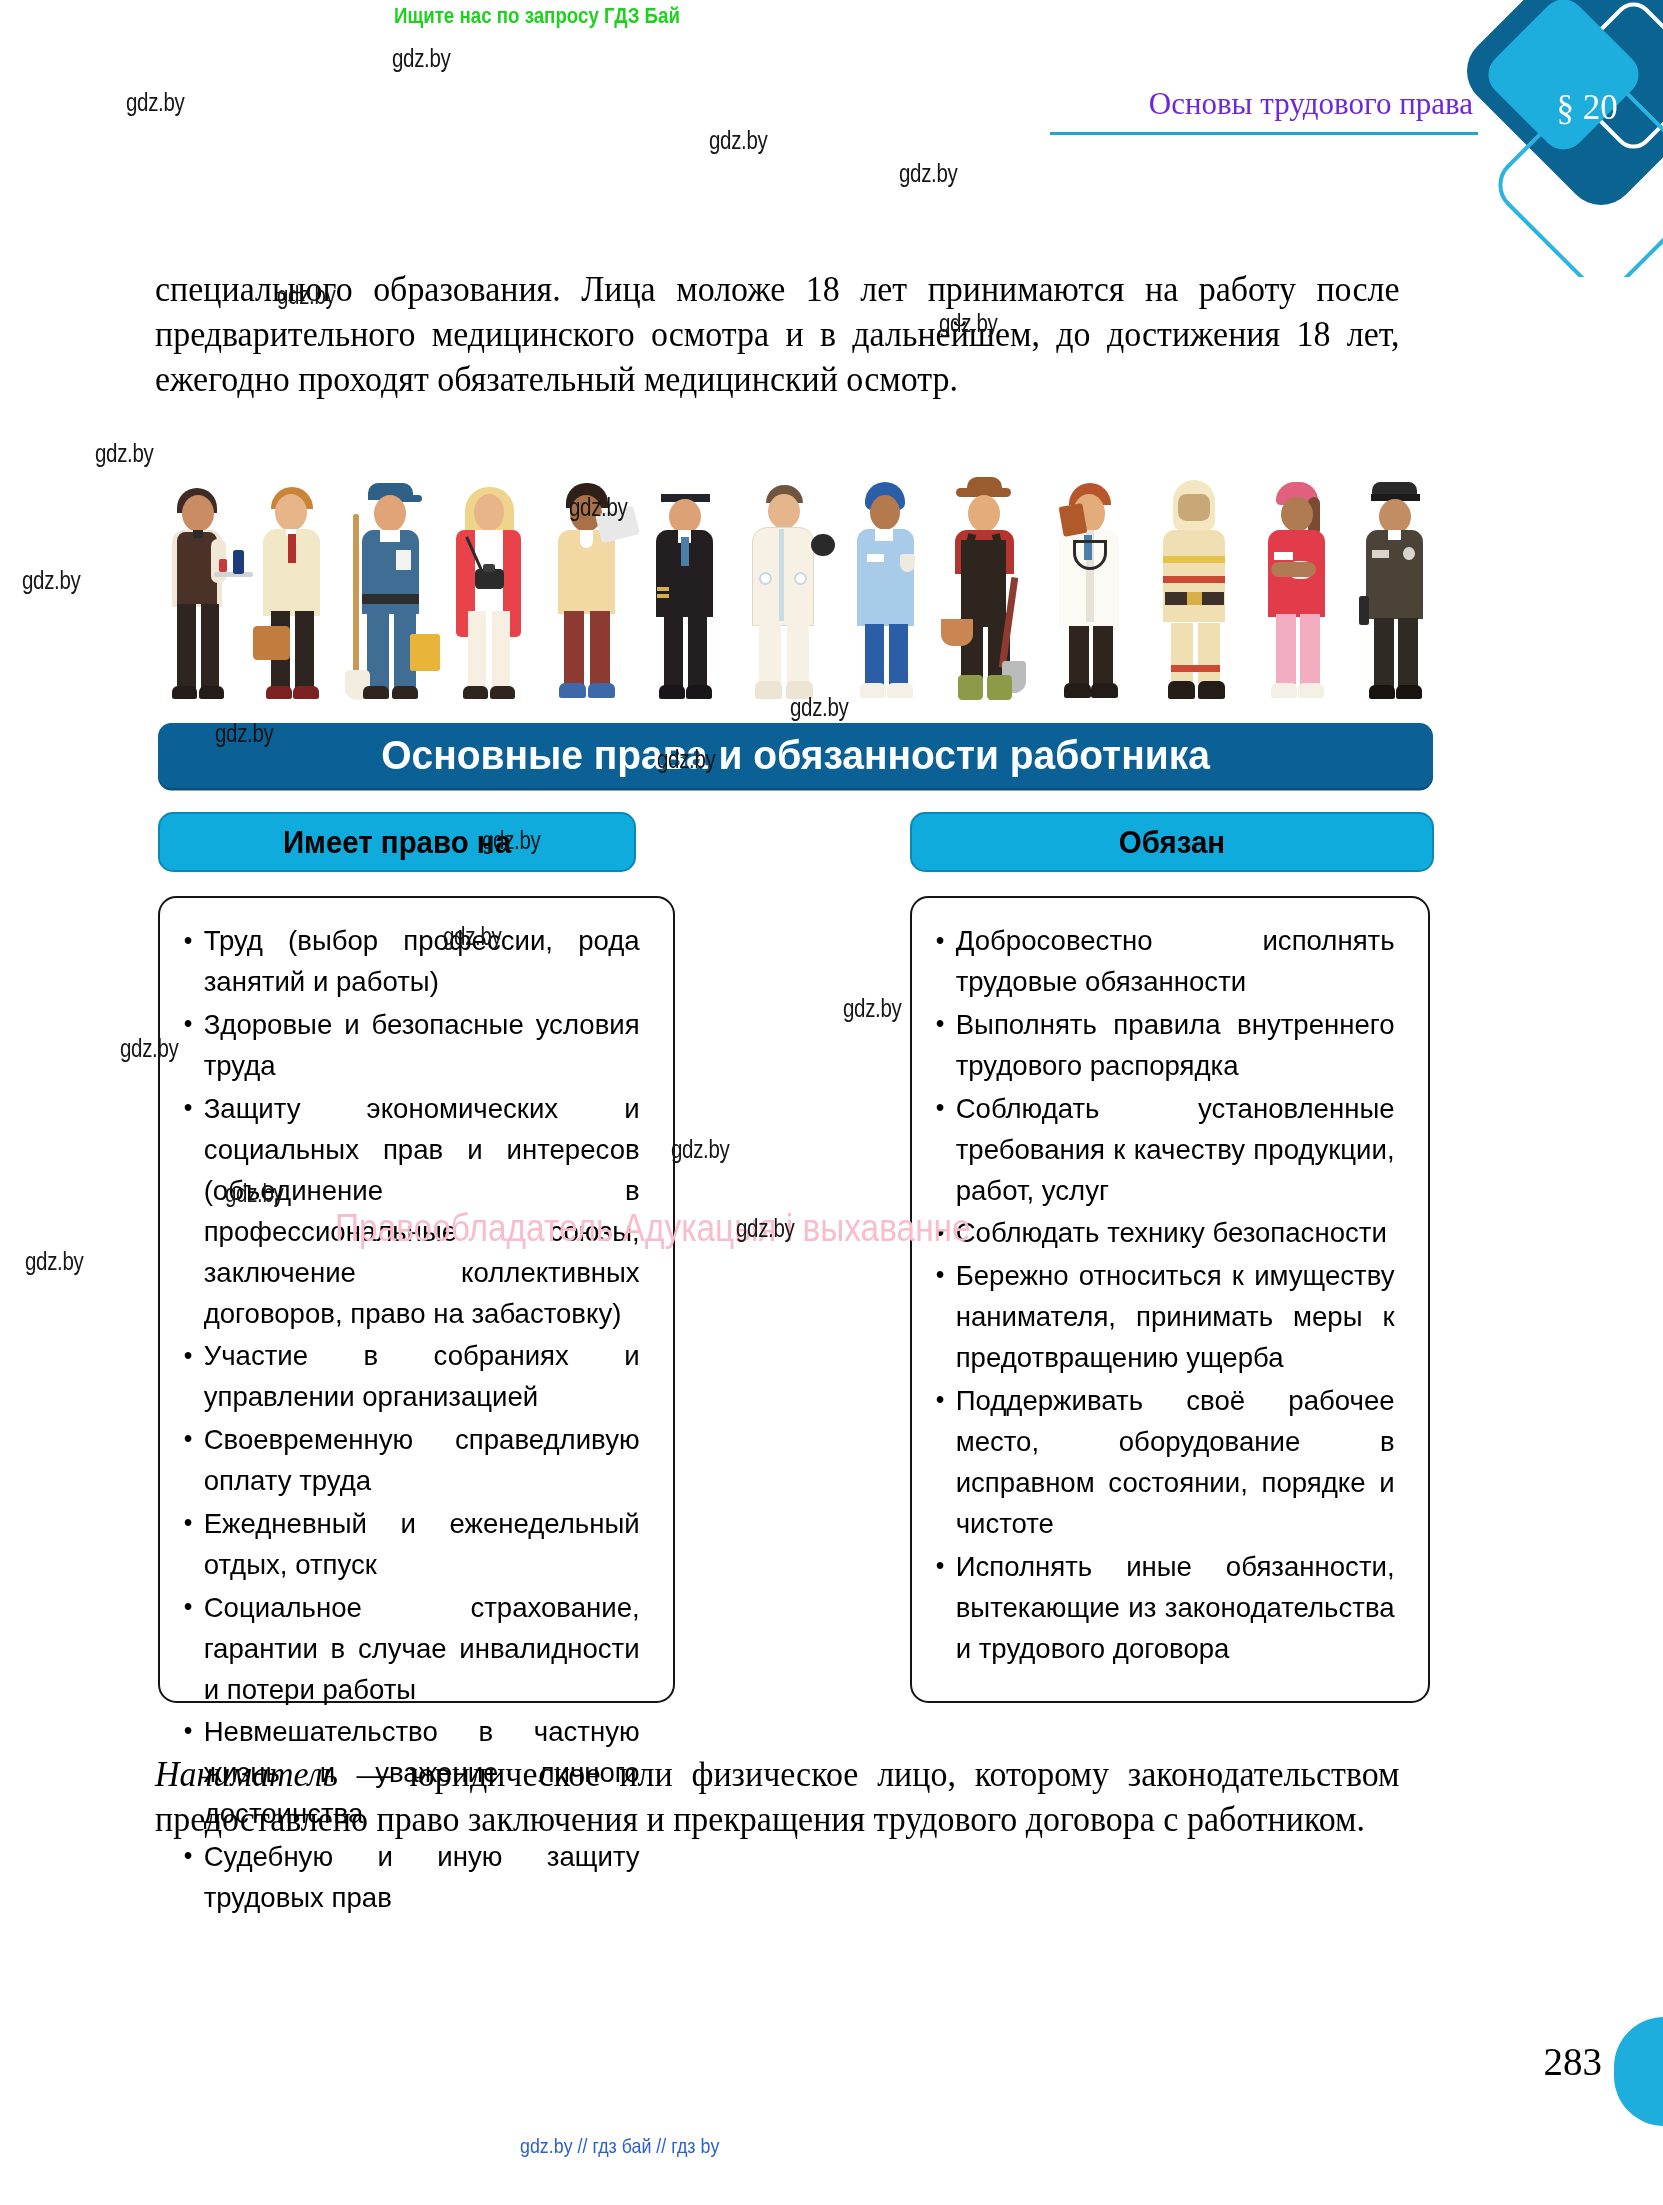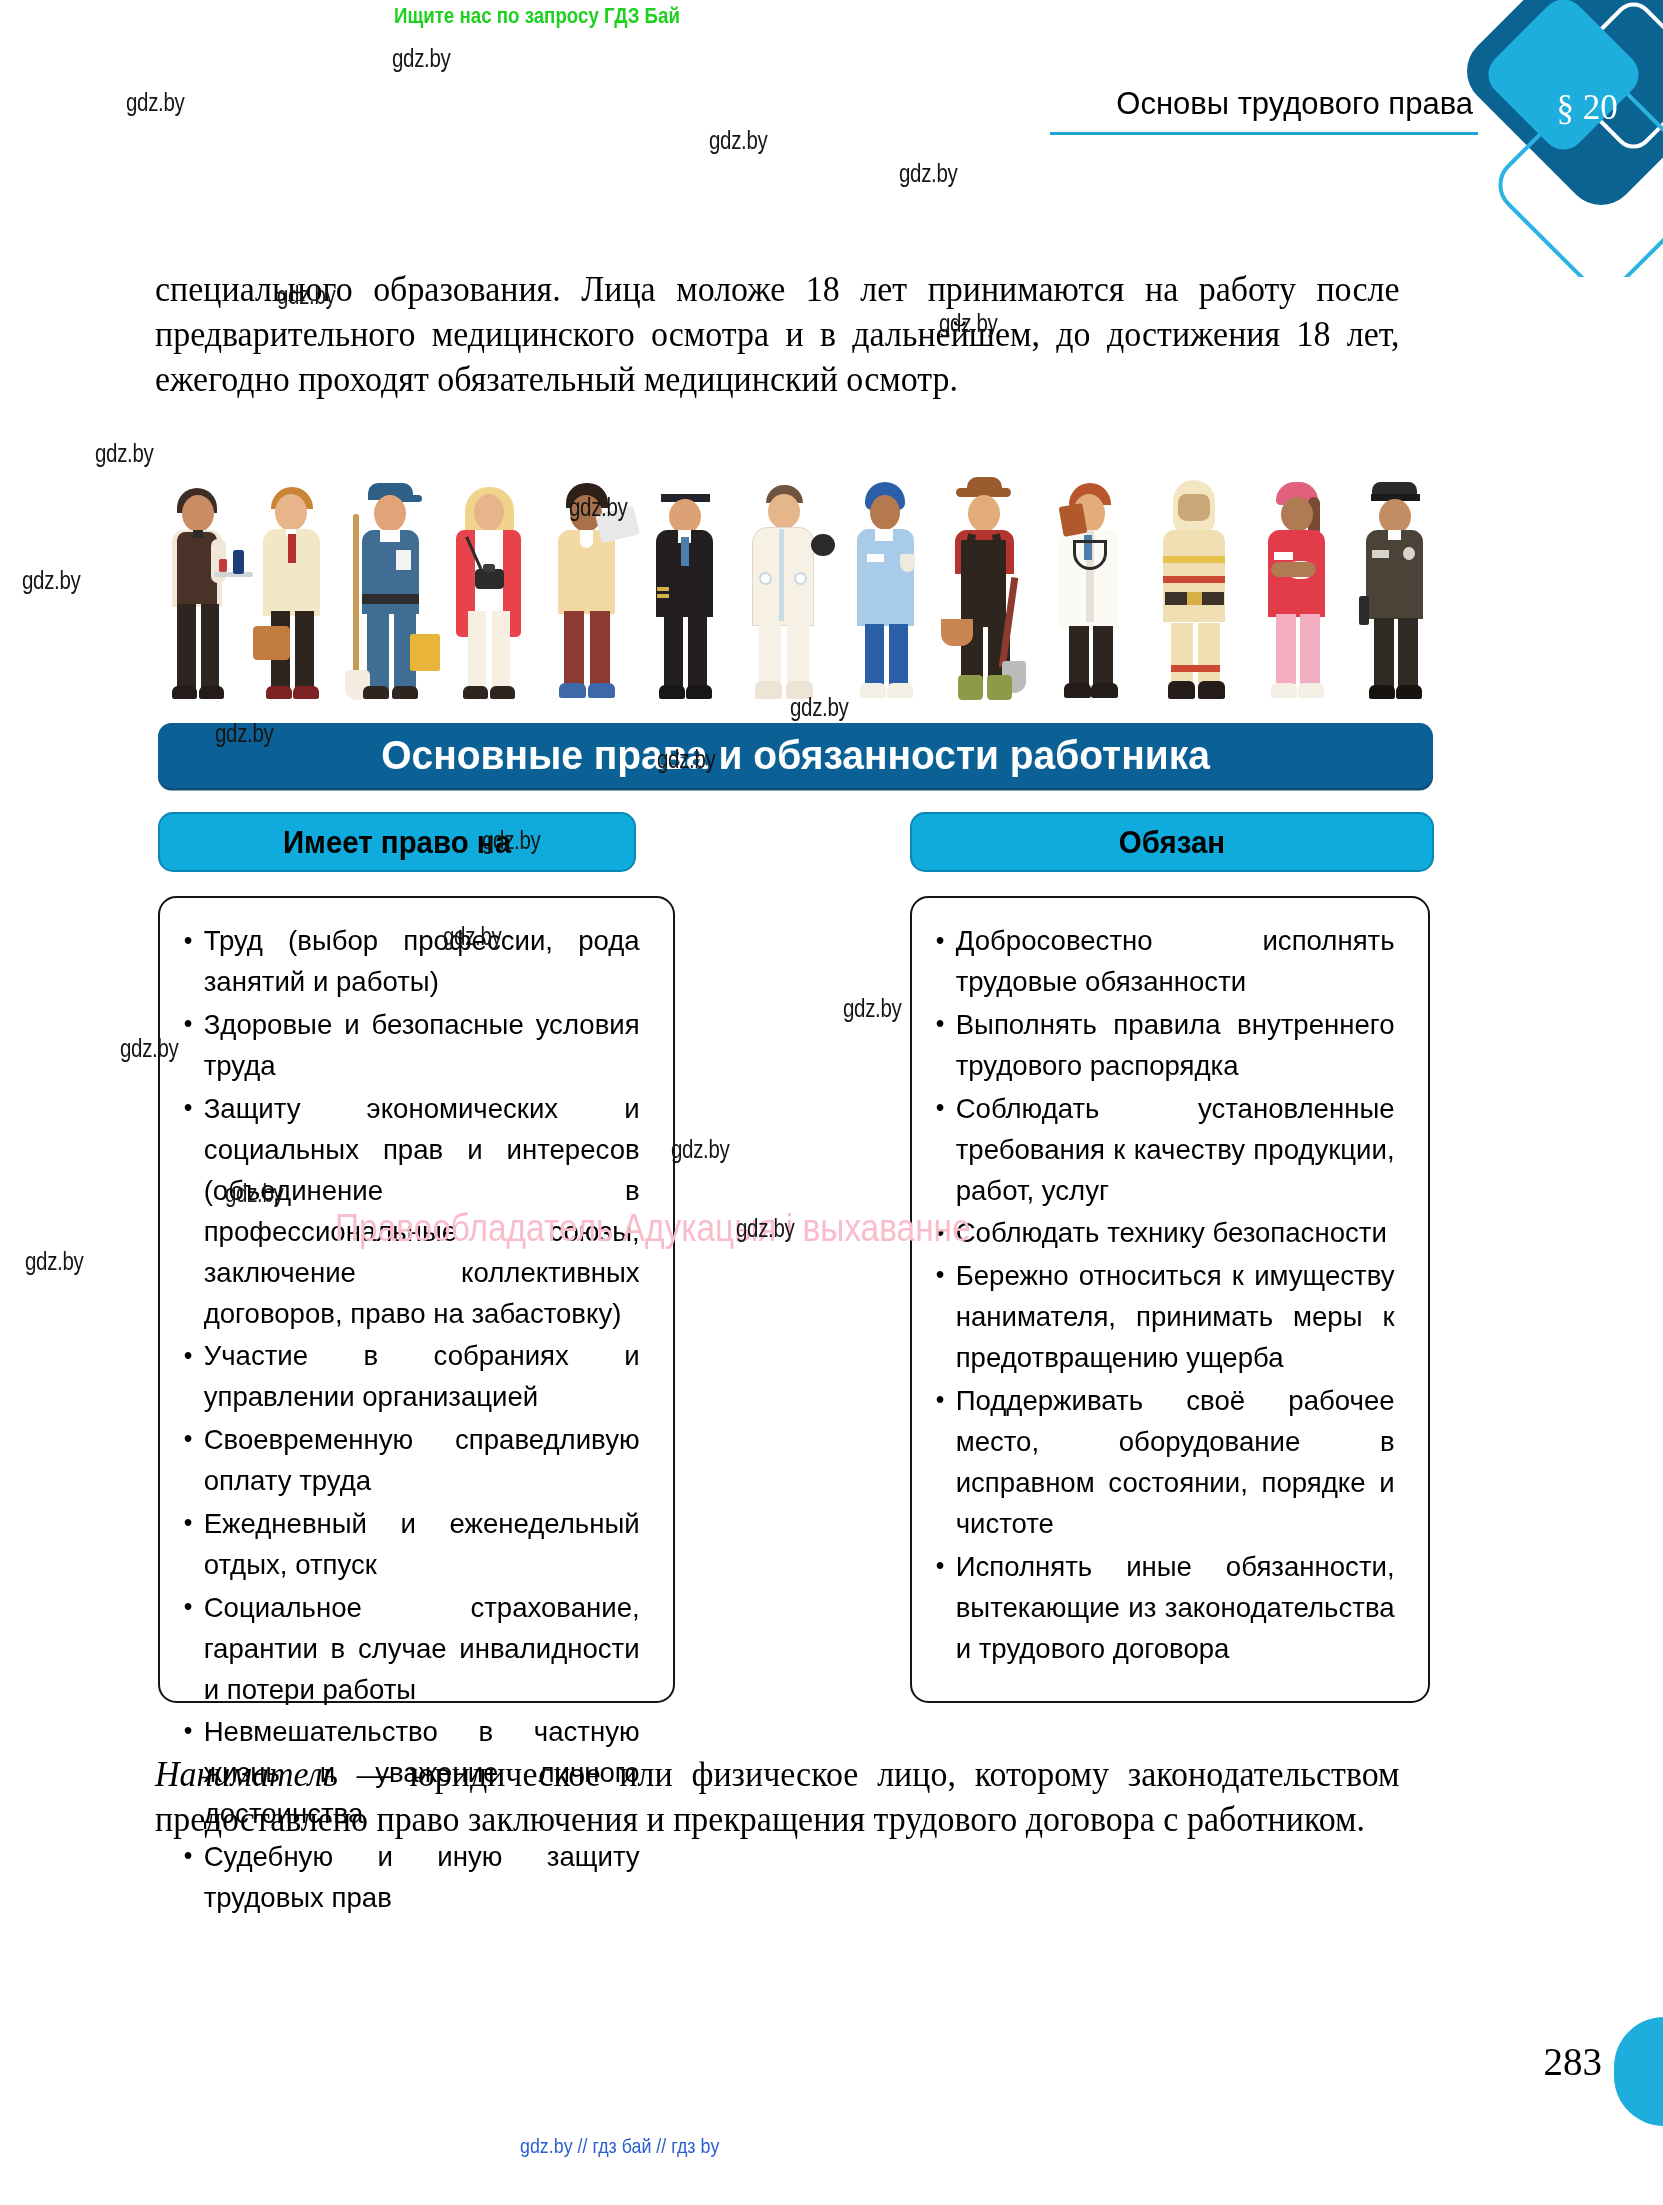--- a/index.html
+++ b/index.html
@@ -108,23 +108,23 @@
     color: #ffffff;
     font-family: "Liberation Serif", serif;
     font-size: 35px;
     z-index: 6;
     white-space: nowrap;
   }
   #section-title {
     position: absolute;
     right: 191px;
     top: 86px;
-    color: #000000;
+    color: #6d28d9;
     font-size: 31px;
-    font-family: Liberation Sans, sans-serif;
+    font-family: Liberation Serif, serif;
     white-space: nowrap;
     z-index: 5;
   }
   #section-rule {
     position: absolute;
     right: 186px;
     top: 132px;
     width: 428px;
     height: 3.4px;
     background: #1fa5cf;

